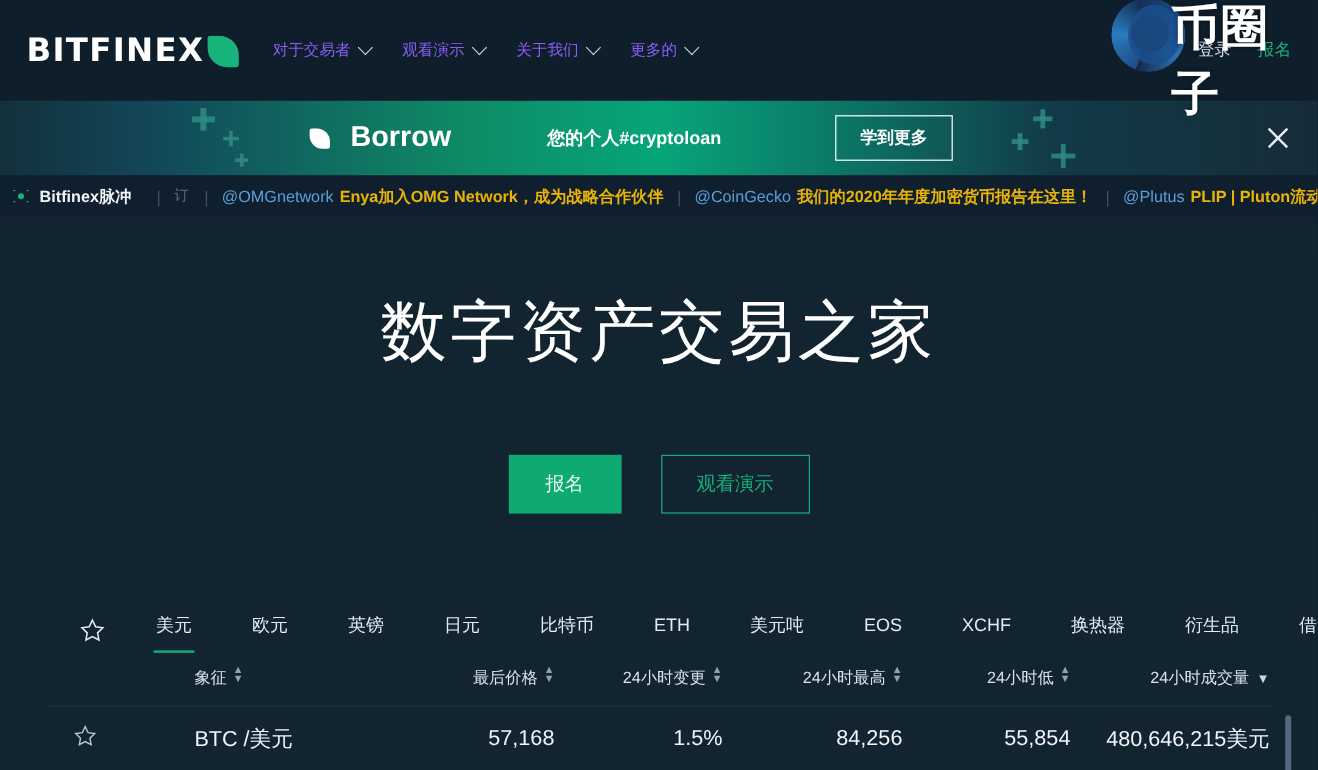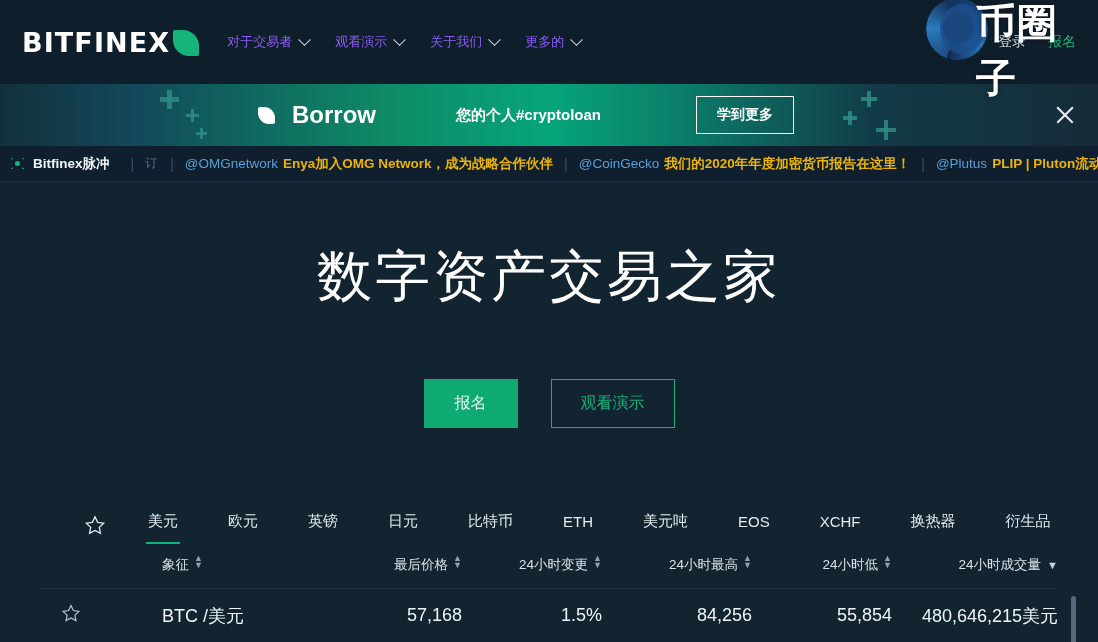--- a/index.html
+++ b/index.html
@@ -127,21 +127,21 @@
     background:#0faa72; color:#eafaf3; border:none; padding: 13px 31px;
     font-size: 16px; cursor: pointer; font-family:"DejaVu Sans",sans-serif;
   }
   .btn-ghost {
     background:transparent; color:#14b07c; border:1.5px solid #14b07c; padding: 13px 29px;
     font-size: 16px; cursor: pointer; font-family:"DejaVu Sans",sans-serif;
   }
 
   
   .tabs {
-    display:flex; align-items:center; gap: 16px; margin-top: 78px; padding-left: 84px;
+    display:flex; align-items:center; gap: 16px; margin-top: 78px; padding-left: 66px;
   }
   .star-btn { width:30px;height:30px; display:flex;align-items:center;justify-content:center; cursor:pointer; margin-right: 26px;}
   .tab {
     position: relative; color:#e2ebf1; font-size: 15px; padding: 6px 0 13px;
     margin-right: 34px; cursor: pointer; white-space: nowrap;
   }
   .tab.active::after {
     content:""; position:absolute; left:-2px; right:-2px; bottom: 0;
     height: 2.5px; background:#12b07c;
   }

